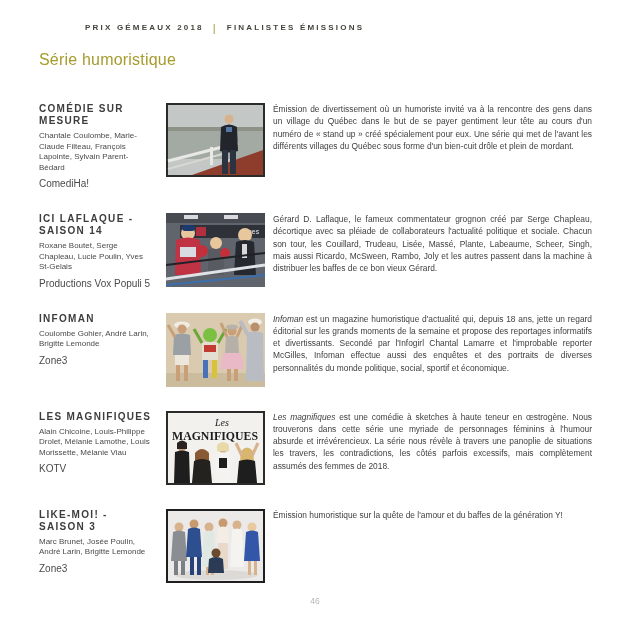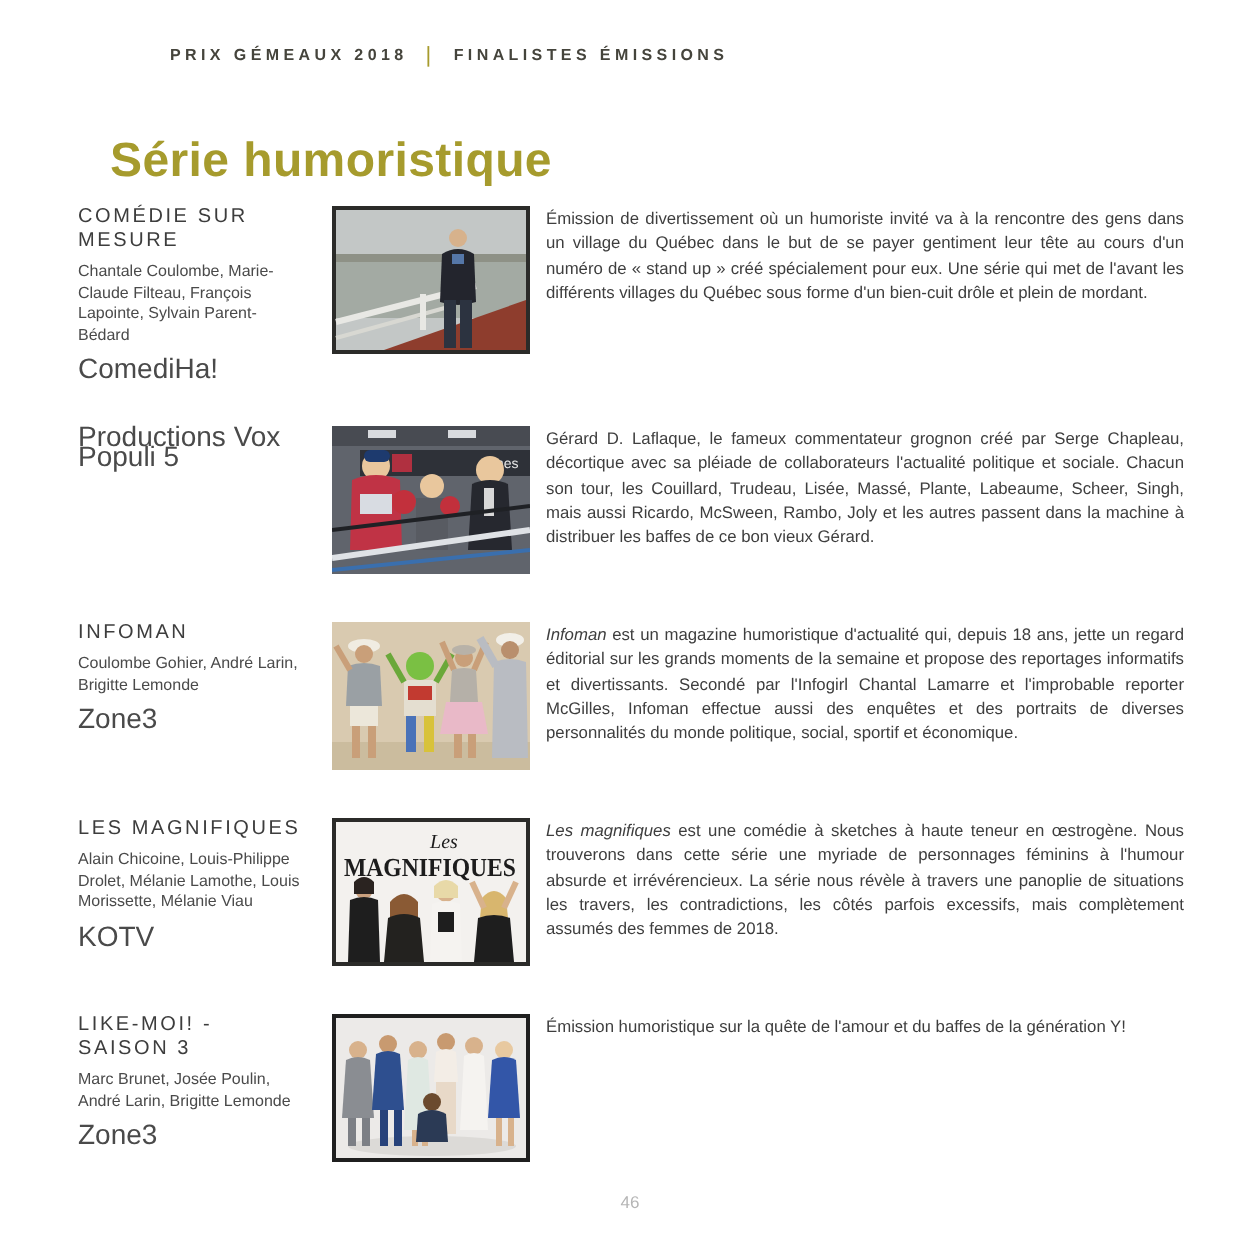--- a/index.html
+++ b/index.html
@@ -8,32 +8,32 @@
     font-family:"Liberation Sans","DejaVu Sans",sans-serif;color:#3d3d3d;
     overflow:hidden;
   }
   .masthead{
     position:absolute;left:85px;top:23px;
     font-size:8px;font-weight:bold;letter-spacing:2.2px;color:#45443c;
     display:flex;align-items:flex-start;white-space:nowrap;
   }
   .masthead .sep{color:#a69b2d;font-weight:normal;margin:0 9px;font-size:11px;position:relative;top:-1px;}
   h1.page-title{
-    position:absolute;left:39px;top:51px;margin:16px;
-    font-size:24px;font-weight:bold;color:#a69b2d;letter-spacing:0.2px;
+    position:absolute;left:39px;top:51px;margin:0;
+    font-size:16px;font-weight:normal;color:#a69b2d;letter-spacing:0.2px;
   }
   .entries{position:absolute;left:39px;top:103px;width:553px;}
   .entry{display:flex;align-items:flex-start;margin-bottom:24px;min-height:74px;}
   .entry-left{width:127px;flex:0 0 127px;box-sizing:border-box;padding-right:12px;}
   .entry-title{
-    margin:0 0 4px 0;font-size:10px;font-weight:normal;letter-spacing:1.3px;
+    margin:0 0 4px 0;font-size:10px;font-weight:bold;letter-spacing:1.3px;
     color:#3d3d3d;line-height:12px;
   }
   .credits{margin:0 0 6px 0;font-size:8px;line-height:10.5px;color:#4a4a4a;}
-  .producer{margin:0;font-size:14px;line-height:10px;color:#4a4a4a;}
+  .producer{margin:0;font-size:10px;line-height:10px;color:#4a4a4a;}
   .photo{flex:0 0 99px;width:99px;height:74px;margin-right:8px;overflow:hidden;background:#e5e5e5;}
   .photo svg{display:block;}
   .desc{
     margin:0;flex:1;font-size:8.4px;line-height:12.3px;color:#3e3e3e;
     text-align:justify;
   }
   .desc em{font-style:italic;}
   .pagenum{
     position:absolute;left:0;right:0;top:596px;text-align:center;
     font-size:8.5px;color:#b5b5b5;
@@ -73,20 +73,22 @@
         <rect x="56" y="47" width="6" height="24" fill="#2c3340"></rect>
         <rect x="64" y="47" width="6" height="24" fill="#2c3340"></rect>
         <rect x="60" y="24" width="6" height="5" fill="#5577a8"></rect>
       </svg>
     </div>
     <p class="desc"><em></em><span>Émission de divertissement où un humoriste invité va à la rencontre des gens dans un village du Québec dans le but de se payer gentiment leur tête au cours d'un numéro de « stand up » créé spécialement pour eux. Une série qui met de l'avant les différents villages du Québec sous forme d'un bien-cuit drôle et plein de mordant.</span></p>
   </article>
 
   <article class="entry">
     <div class="entry-left">
+      <h2 class="entry-title">ICI LAFLAQUE - SAISON 14</h2>
+      <p class="credits">Roxane Boutet, Serge Chapleau, Lucie Poulin, Yves St-Gelais</p>
       <p class="producer">Productions Vox Populi 5</p>
     </div>
     <div class="photo">
       <svg width="99" height="74" viewBox="0 0 99 74">
         <rect width="99" height="74" fill="#60646c"></rect>
         <rect x="0" y="0" width="99" height="10" fill="#484b52"></rect>
         <rect x="18" y="2" width="14" height="4" fill="#d8dade"></rect>
         <rect x="58" y="2" width="14" height="4" fill="#d8dade"></rect>
         <rect x="14" y="12" width="85" height="13" fill="#2e3138"></rect>
         <text x="80" y="21" font-size="7" fill="#e8e8e8" font-family="Liberation Sans, sans-serif">mes</text>

